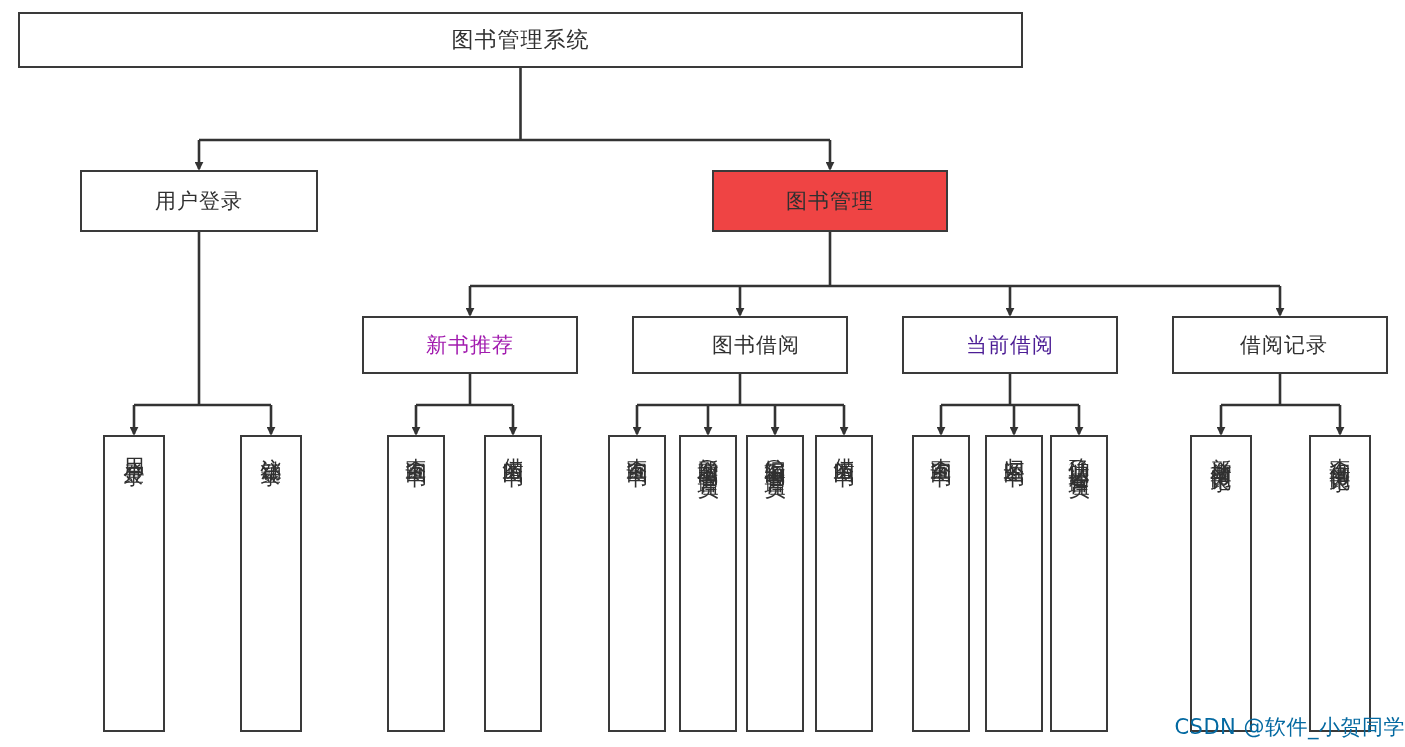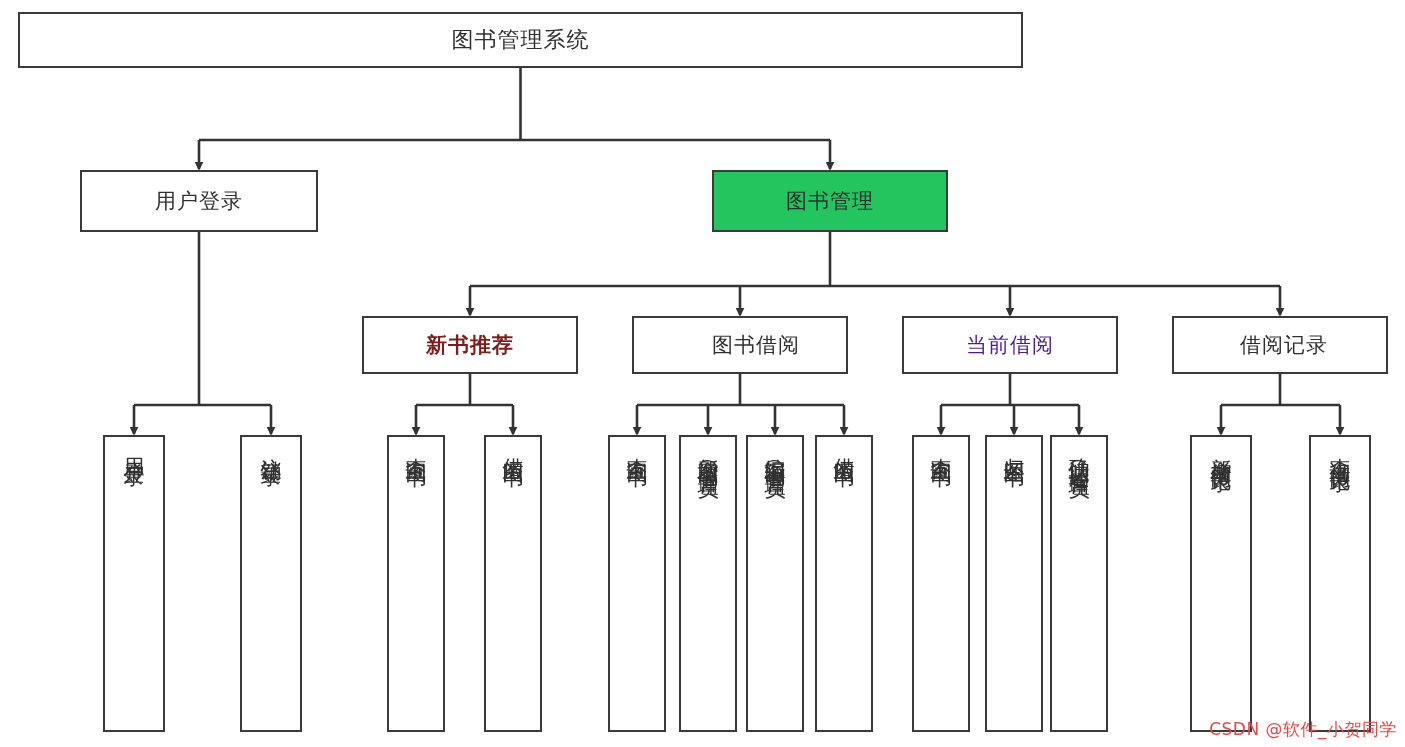--- a/index.html
+++ b/index.html
@@ -50,24 +50,24 @@
     text-orientation:upright;
     font-size:21px;
     line-height:1.05;
     letter-spacing:3px;
     white-space:nowrap;
     height:auto;
     max-height:100%;
   }
   .watermark{
     position:absolute;
-    right:8px;
+    right:0;
     bottom:6px;
-    font-size:17px;
-    color:#ef4444;
+    font-size:21px;
+    color:#0369a1;
     letter-spacing:0.5px;
     white-space:nowrap;
     user-select:none;
   }
 </style>
 </head>
 <body>
 
 <div id="canvas">
 
@@ -114,25 +114,25 @@
       </g>
   </svg>
 
   <div id="node-layer">
       <div class="node horiz root" style="left: 18px; top: 12px; width: 1005px; height: 56px; border-color: rgb(58, 58, 58); background: rgb(255, 255, 255);">
         <span class="label" style="color: rgb(48, 48, 48);">图书管理系统</span>
       </div>
       <div class="node horiz" style="left: 80px; top: 170px; width: 238px; height: 62px; border-color: rgb(58, 58, 58); background: rgb(255, 255, 255);">
         <span class="label" style="color: rgb(48, 48, 48);">用户登录</span>
       </div>
-      <div class="node horiz" style="left: 712px; top: 170px; width: 236px; height: 62px; border-color: rgb(58, 58, 58); background: #22c55e;">
+      <div class="node horiz" style="left: 712px; top: 170px; width: 236px; height: 62px; border-color: rgb(58, 58, 58); background: #ef4444;">
         <span class="label" style="color: rgb(48, 48, 48);">图书管理</span>
       </div>
       <div class="node horiz" style="left: 362px; top: 316px; width: 216px; height: 58px; border-color: rgb(58, 58, 58); background: rgb(255, 255, 255);">
-        <span class="label" style="color: #7f1d1d; font-weight: bold;">新书推荐</span>
+        <span class="label" style="color: #a21caf;">新书推荐</span>
       </div>
       <div class="node horiz" style="left: 632px; top: 316px; width: 216px; height: 58px; border-color: rgb(58, 58, 58); background: rgb(255, 255, 255); padding-left: 32px;">
         <span class="label" style="color: rgb(48, 48, 48);">图书借阅</span>
       </div>
       <div class="node horiz" style="left: 902px; top: 316px; width: 216px; height: 58px; border-color: rgb(58, 58, 58); background: rgb(255, 255, 255);">
         <span class="label" style="color: #4c1d95;">当前借阅</span>
       </div>
       <div class="node horiz" style="left: 1172px; top: 316px; width: 216px; height: 58px; border-color: rgb(58, 58, 58); background: rgb(255, 255, 255);">
         <span class="label" style="color: rgb(48, 48, 48); margin-left: 8px;">借阅记录</span>
       </div>

